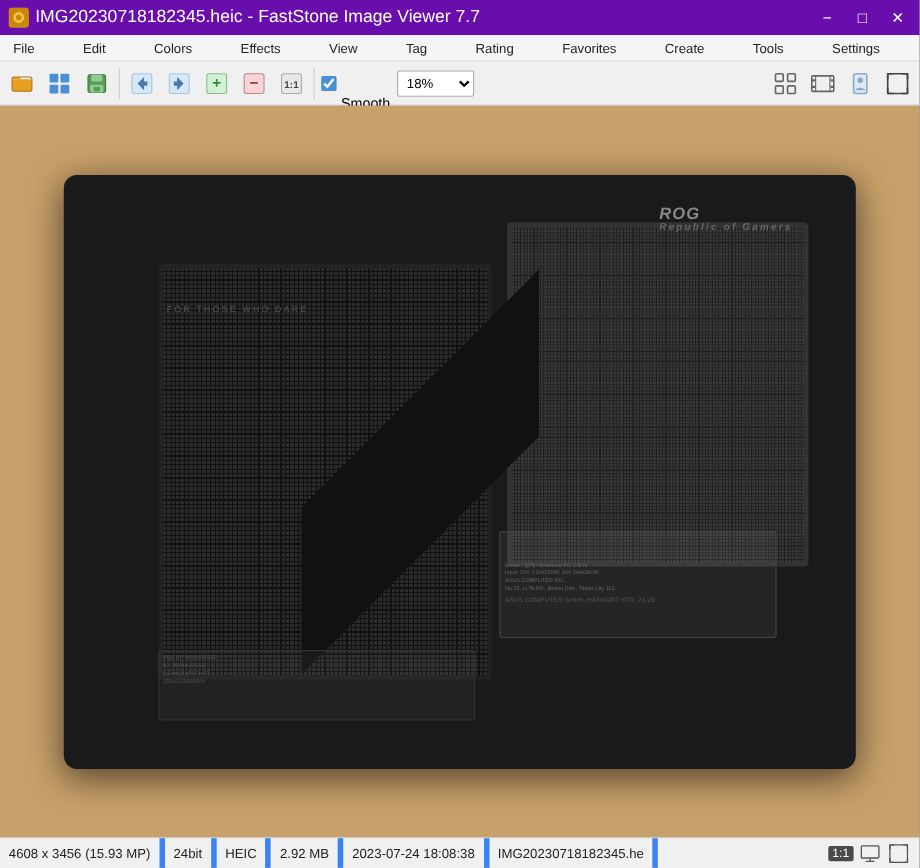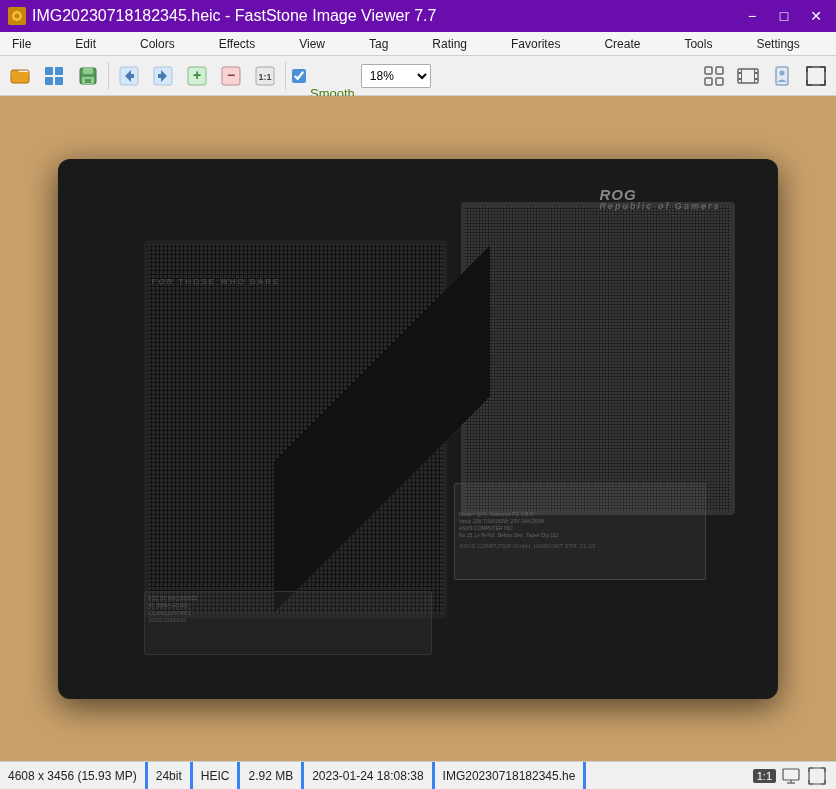--- a/index.html
+++ b/index.html
@@ -100,21 +100,21 @@
     .smooth-group {
       display: flex; align-items: center; gap: 4px;
       margin-left: 2px;
     }
     .smooth-group input[type=checkbox] {
       width: 14px; height: 14px;
       cursor: pointer;
       accent-color: #4a90d9;
     }
     .smooth-label {
-      font-size: 13px; color: #4d7c0f;
+      font-size: 13px; color: #000000;
       cursor: pointer;
       margin-top: 36px;
     }
 
     
     .zoom-group {
       display: flex; align-items: flex-end;
       margin-left: 4px;
     }
     .zoom-select {
@@ -291,21 +291,21 @@
       border-top: 1px solid #ccc;
       display: flex;
       align-items: center;
       padding: 0 8px;
       font-size: 12px;
       color: #222;
       gap: 0;
     }
     .status-seg {
       padding: 0 8px;
-      border-right: 3px solid #3b82f6;
+      border-right: 5px solid #3b82f6;
       height: 100%;
       display: flex; align-items: center;
       white-space: nowrap;
     }
     .status-seg:first-child { padding-left: 0; }
     .status-ratio {
       margin-left: auto;
       display: flex; align-items: center; gap: 4px;
     }
     .ratio-badge {
@@ -521,21 +521,21 @@
       </div>
     </div>
   </div>
 </div>
 
 <div id="status-bar">
   <span class="status-seg">4608 x 3456 (15.93 MP)</span>
   <span class="status-seg">24bit</span>
   <span class="status-seg">HEIC</span>
   <span class="status-seg">2.92 MB</span>
-  <span class="status-seg">2023-01-24 18:08:38</span>
+  <span class="status-seg">2023-07-24 18:08:38</span>
   <span class="status-seg">IMG20230718182345.he</span>
   <div class="status-ratio">
     <span class="ratio-badge">1:1</span>
     <div class="status-icon-btn" title="Monitor">
       <svg width="18" height="18" viewBox="0 0 18 18">
         <rect x="1" y="2" width="16" height="11" rx="1" fill="none" stroke="#555" stroke-width="1.2"></rect>
         <line x1="9" y1="13" x2="9" y2="16" stroke="#555" stroke-width="1.2"></line>
         <line x1="5" y1="16" x2="13" y2="16" stroke="#555" stroke-width="1.2"></line>
       </svg>
     </div>

